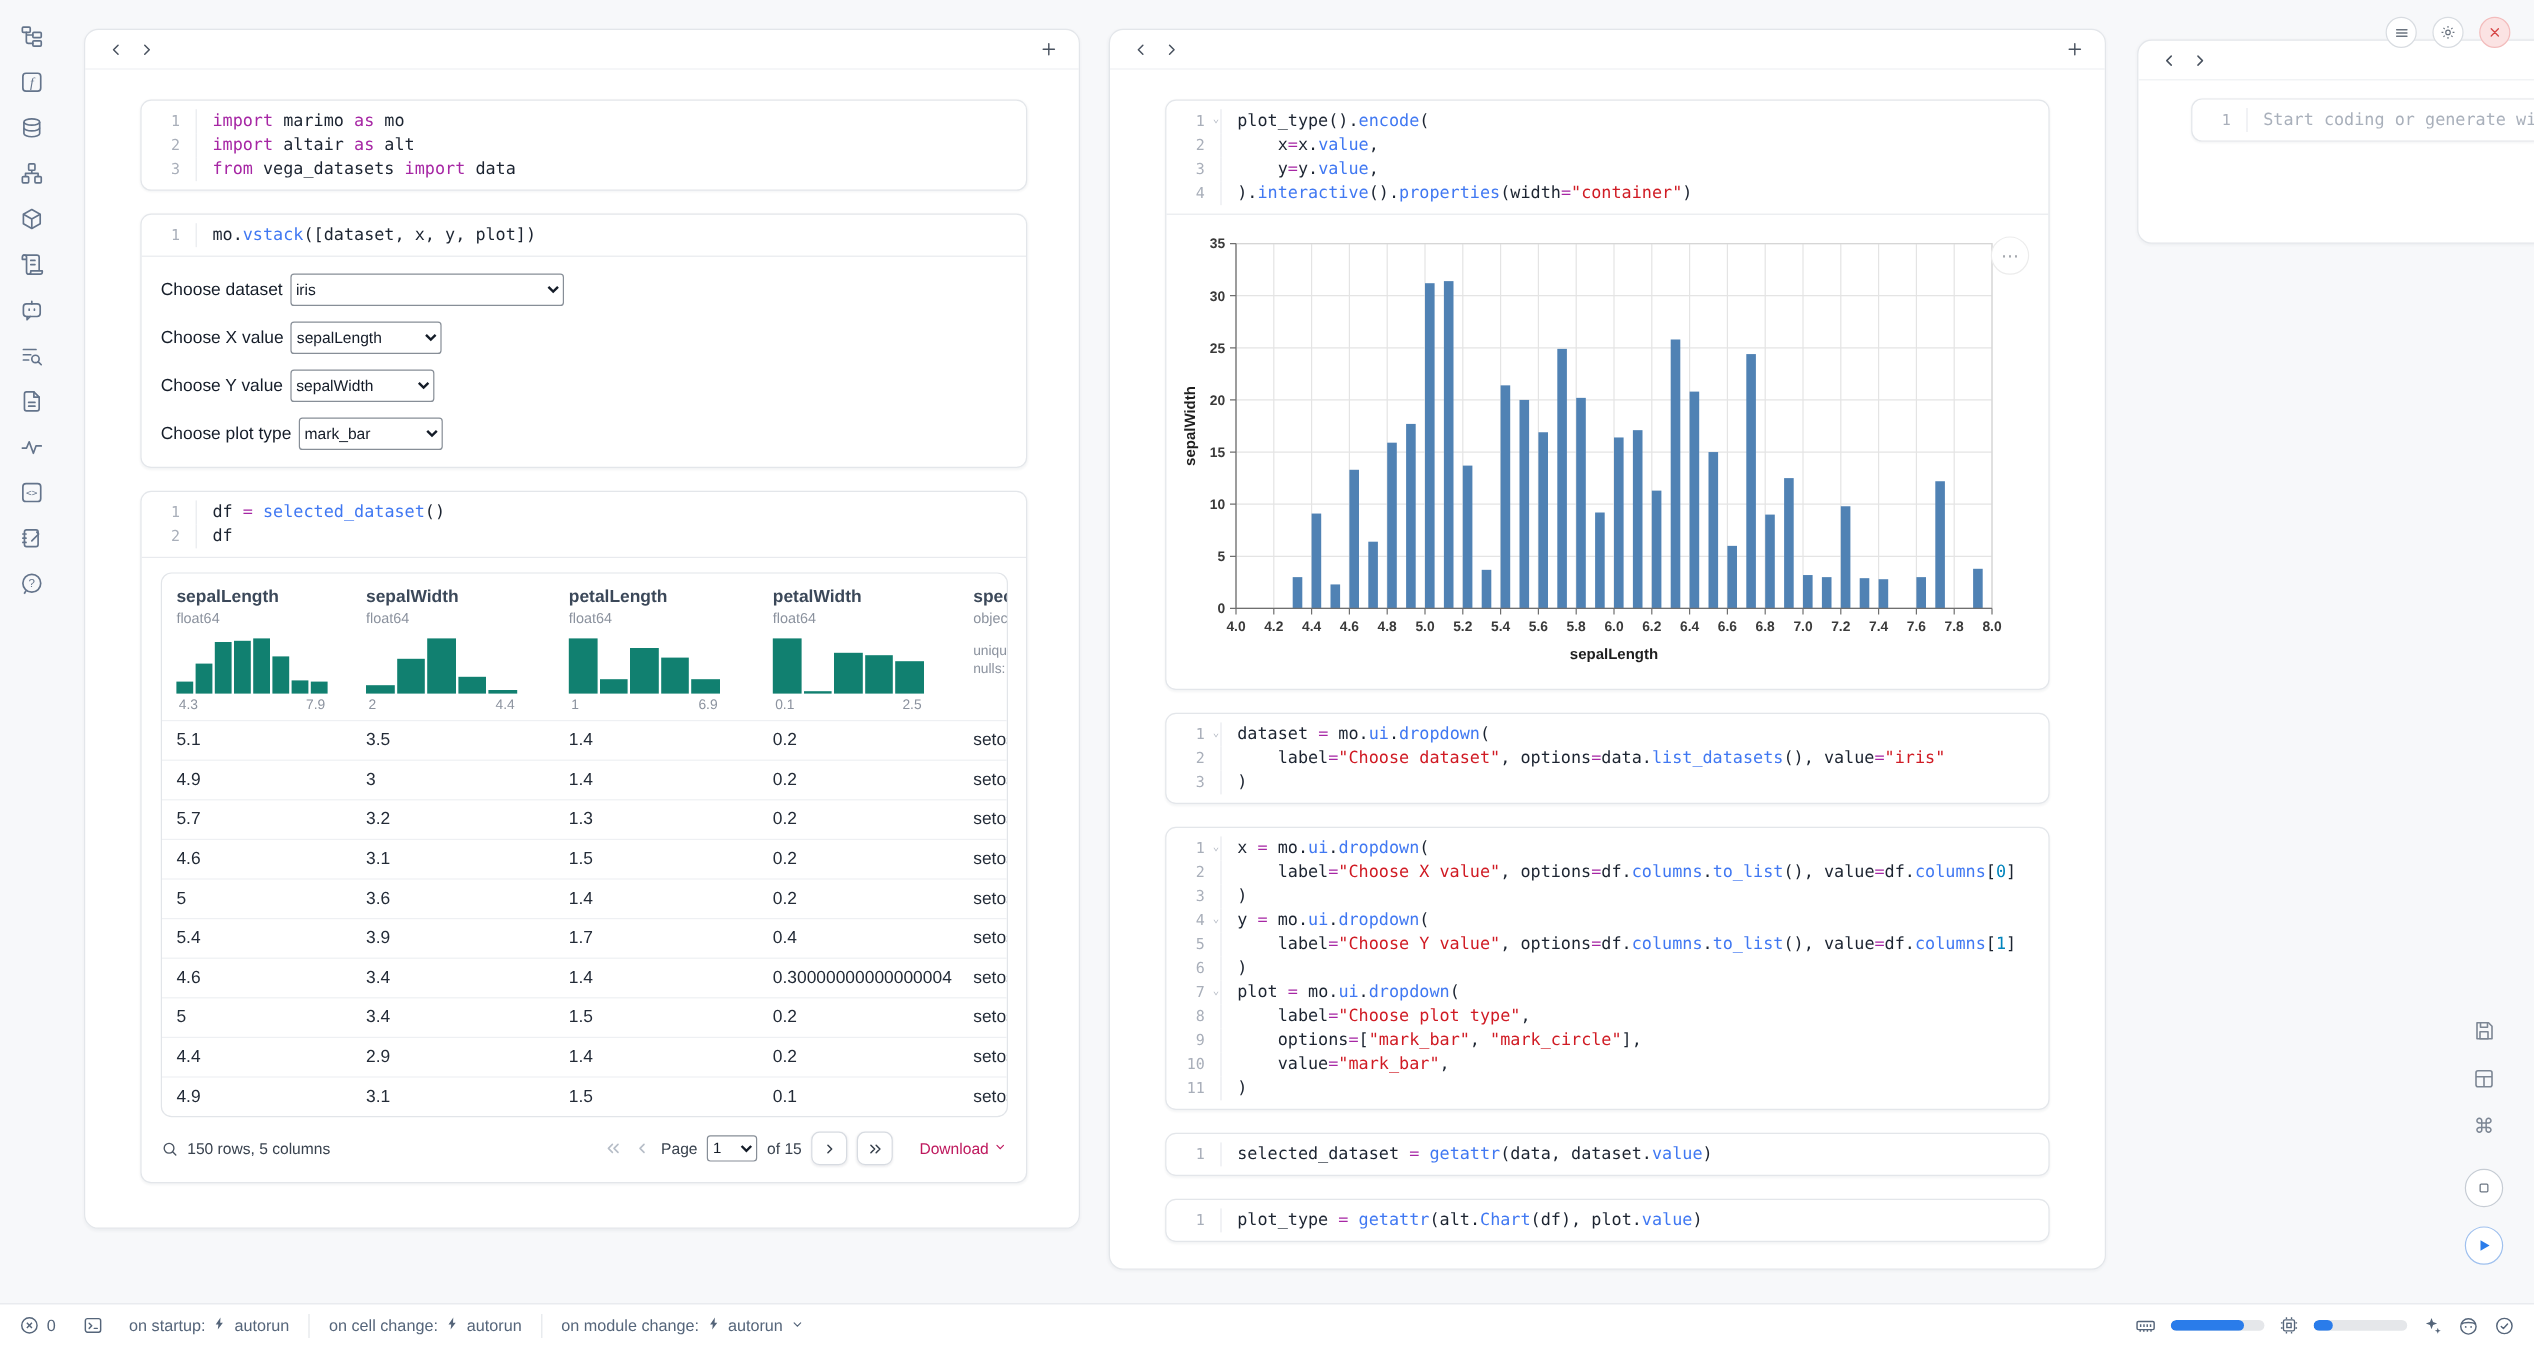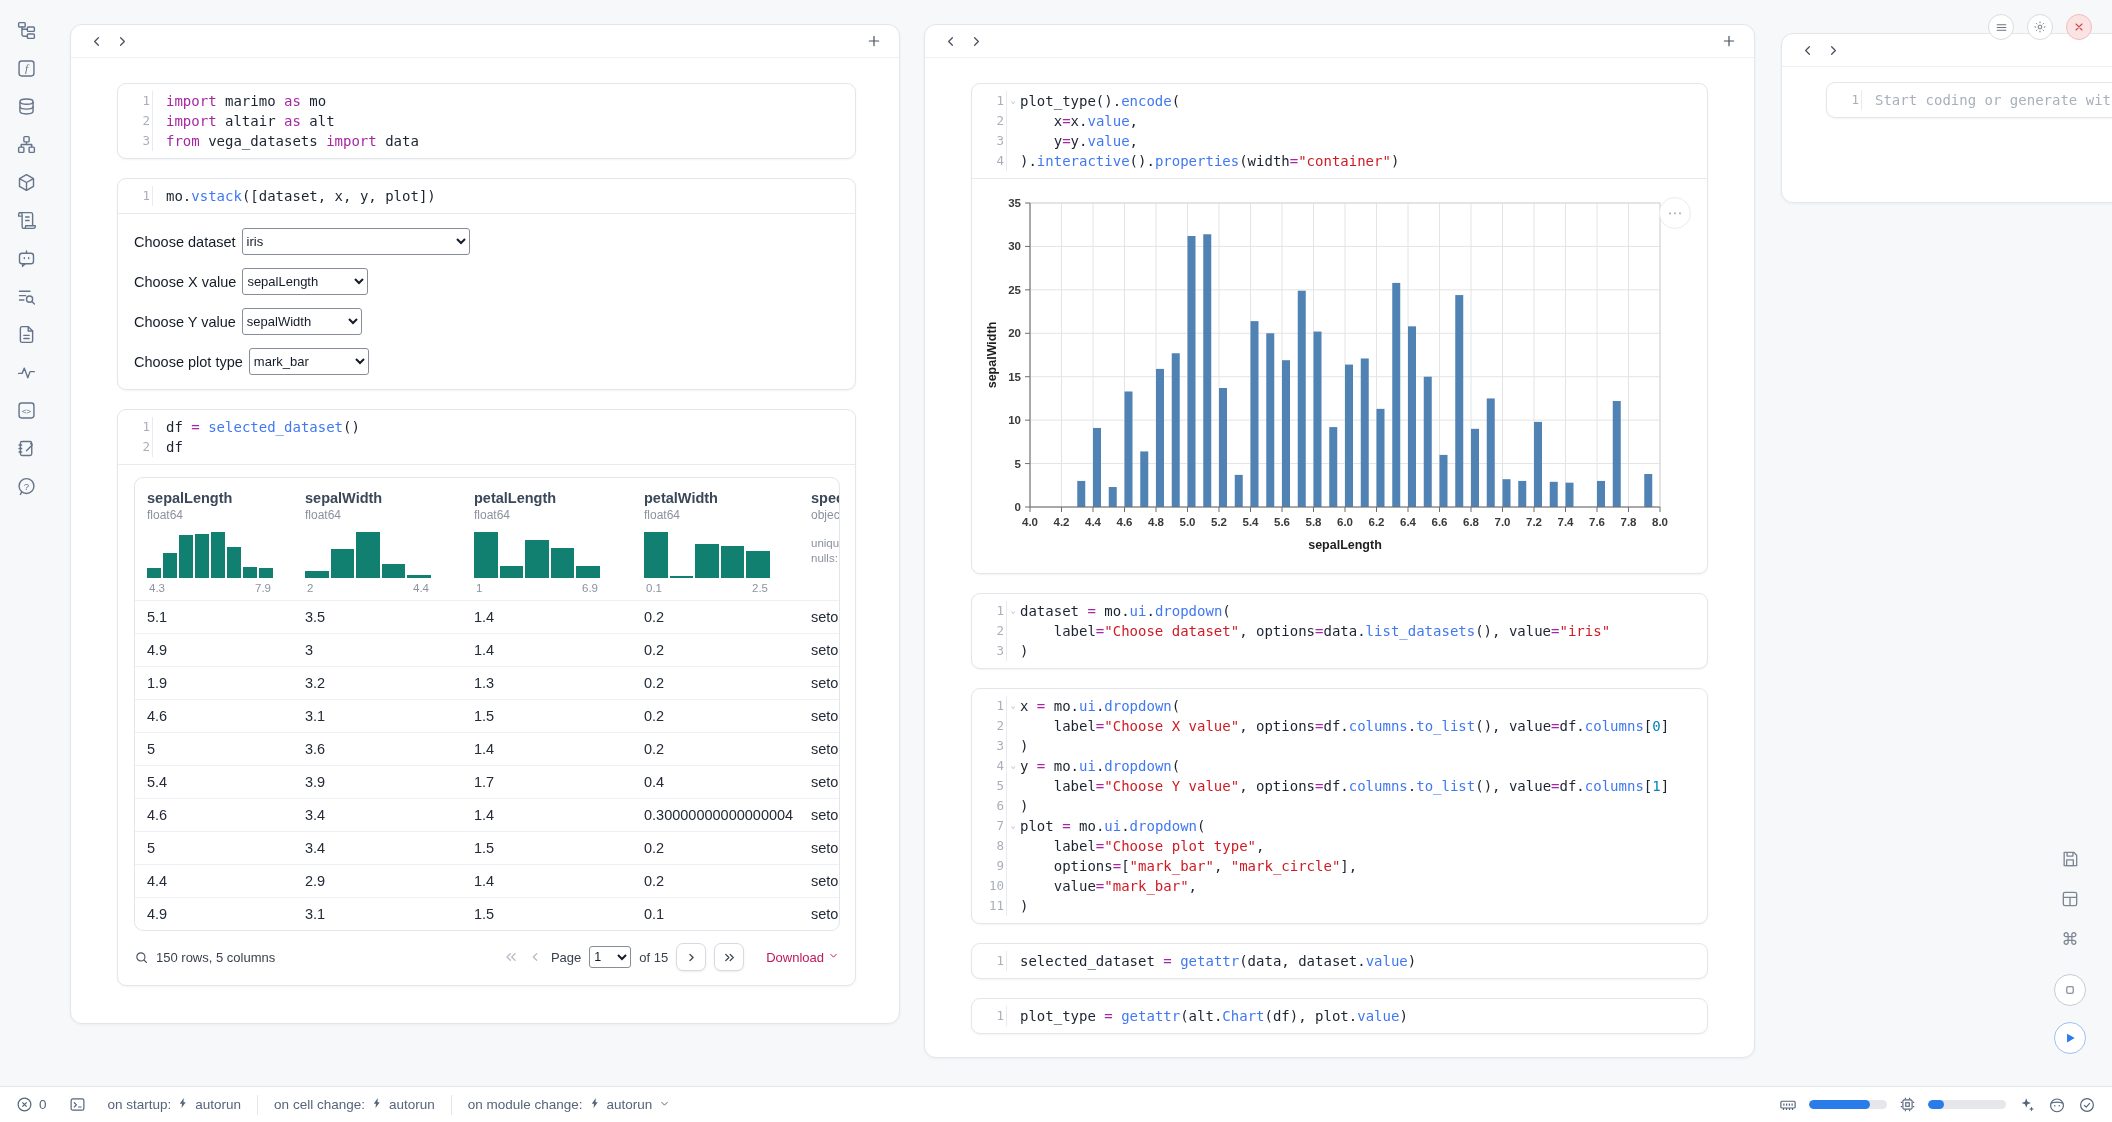--- a/index.html
+++ b/index.html
@@ -18,21 +18,21 @@
   .cell{margin:19px 0 0 46px;border:1px solid #e3e6ea;border-radius:9px;background:#fff;
         box-shadow:0 1px 2px rgba(20,30,50,.05);box-sizing:border-box}
   .cell.first{margin-top:25px}
   .left-panel .cell{width:739px}
   .mid-panel .cell{width:737px}
   .right-panel .cell{margin:15px 0 0 44px;width:330px}
   .code{padding:7px 0}
   .code-line{display:flex;line-height:20px;font-family:"DejaVu Sans Mono",monospace;font-size:14px}
   .ln{width:32px;text-align:right;color:#a9afba;flex:none;font-size:12.5px;position:relative;line-height:20px}
   .fold{position:absolute;right:-12px;top:-1px;font-size:9px;color:#b3b9c3}
-  .ct{border-left:1px solid #e8eaee;margin-left:2px;padding-left:13px;white-space:pre;color:#1c2431;flex:1 1 auto;overflow:hidden}
+  .ct{border-left:1px solid #e8eaee;margin-left:13px;padding-left:13px;white-space:pre;color:#1c2431;flex:1 1 auto;overflow:hidden}
   .tk-kw{color:#a626a4}.tk-fn{color:#4078f2}.tk-str{color:#d01b24}.tk-num{color:#0184bc}
   .tk-ph{color:#a9b0bb}.tk-phl{color:#a9b0bb;}
   .cell-output{border-top:1px solid #e8eaee}
   
   .dd-out{padding:14px 18px 14px 16px}
   .dd-row{display:flex;align-items:center;margin-bottom:13px;font-size:14.5px;color:#141c28}
   .dd-row:last-child{margin-bottom:0}
   .dd-row label{margin-right:6px}
   .dd-row select,.pager select{height:27px;border:1px solid #878e97;border-radius:3px;background:#fff;
         font-family:"Liberation Sans",sans-serif;font-size:13px;color:#141c28}
@@ -339,21 +339,21 @@
               <span>setosa</span>
             </div>
             <div class="df-row">
               <span>4.9</span>
               <span>3</span>
               <span>1.4</span>
               <span>0.2</span>
               <span>setosa</span>
             </div>
             <div class="df-row">
-              <span>1.9</span>
+              <span>5.7</span>
               <span>3.2</span>
               <span>1.3</span>
               <span>0.2</span>
               <span>setosa</span>
             </div>
             <div class="df-row">
               <span>4.6</span>
               <span>3.1</span>
               <span>1.5</span>
               <span>0.2</span>

